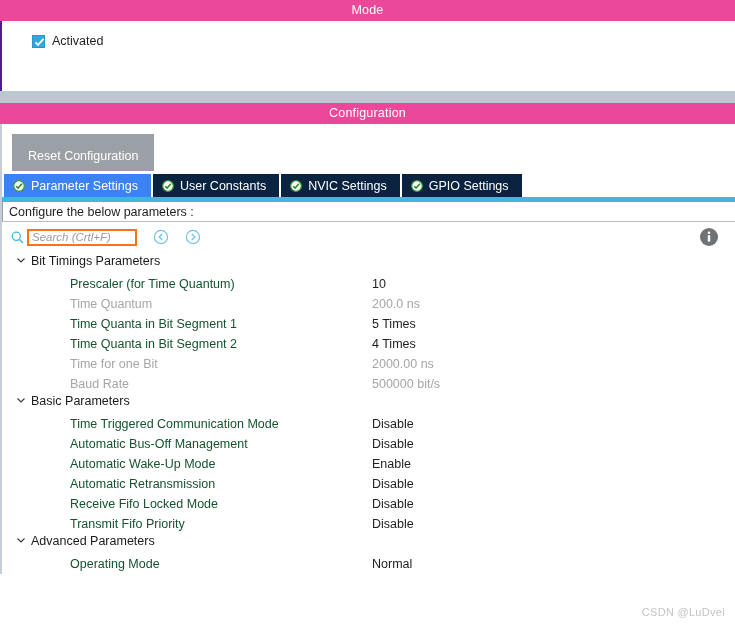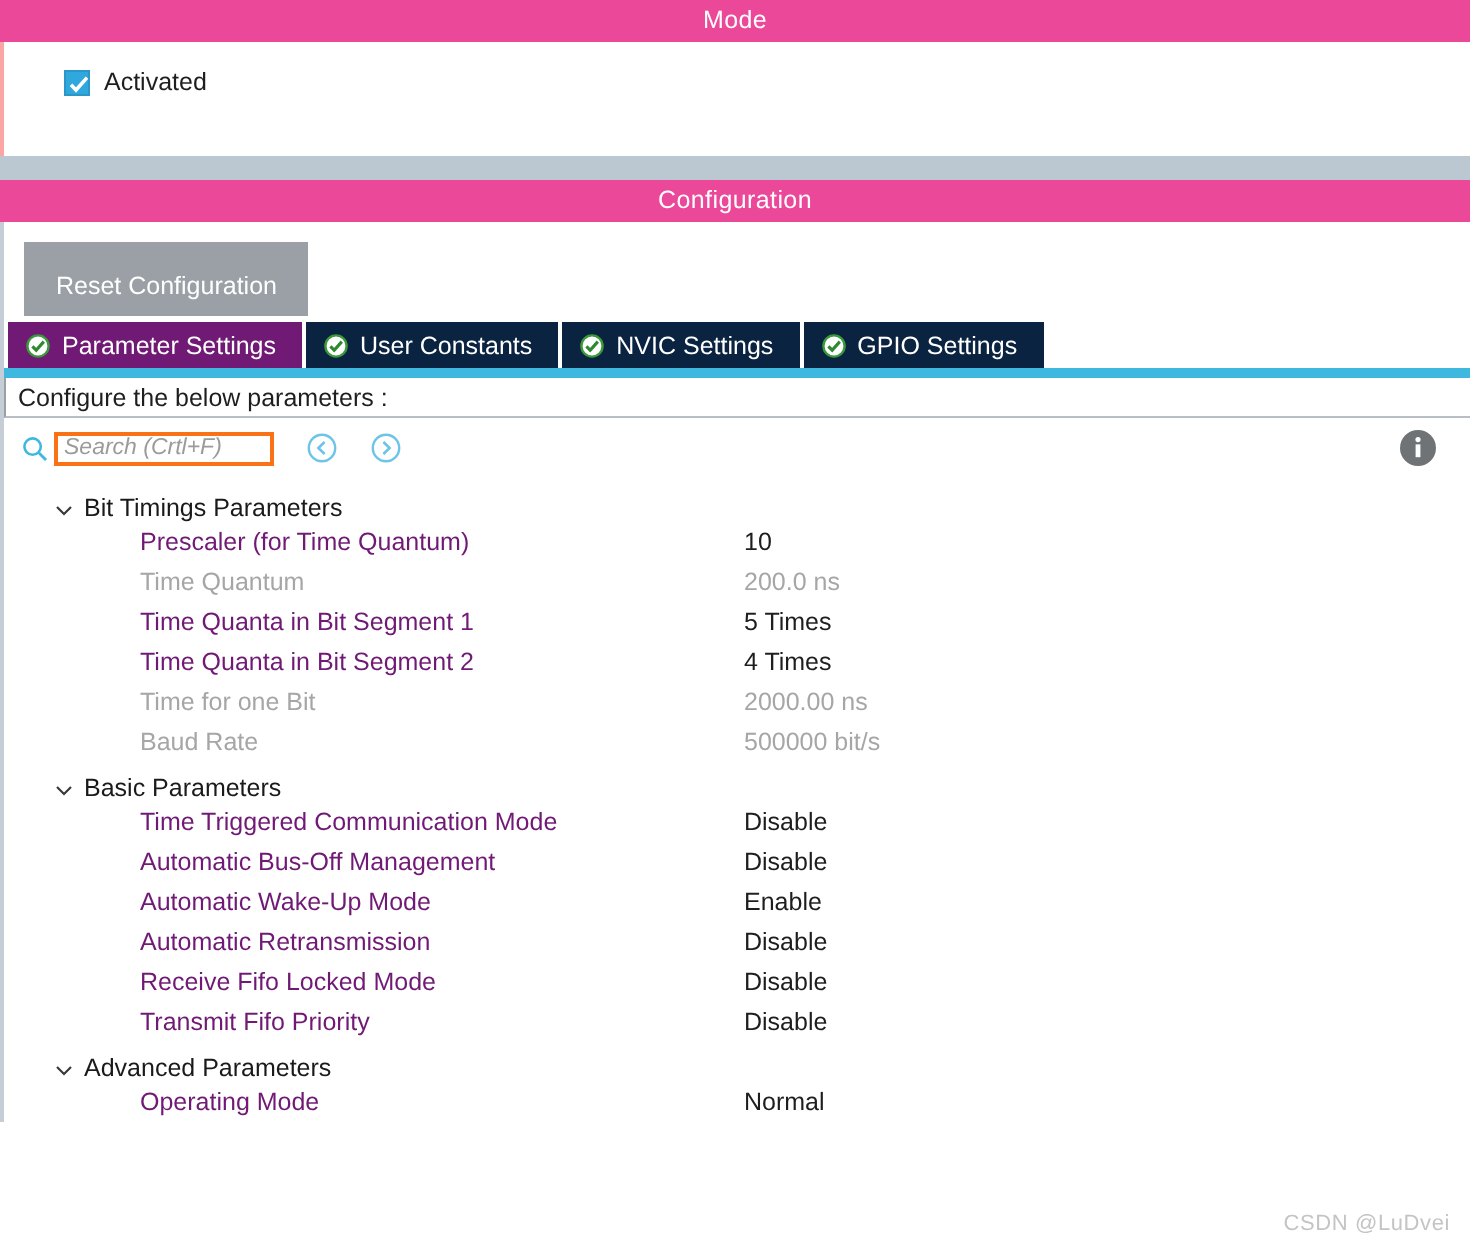--- a/index.html
+++ b/index.html
@@ -22,22 +22,22 @@
     background: #ec4899;
     color: #ffffff;
     height: 21px;
     line-height: 21px;
     text-align: center;
     font-size: 12.5px;
     letter-spacing: .2px;
   }
   .mode-body {
     background: #ffffff;
-    height: 57px;
-    border-left: 2px solid #fca5a5;
+    height: 70px;
+    border-left: 2px solid #4c1d95;
     box-sizing: border-box;
     padding: 13px 0 0 30px;
   }
   .checkrow {
     display: flex;
     align-items: center;
     gap: 7px;
   }
   .cbox {
     width: 13px;
@@ -93,21 +93,21 @@
     height: 23px;
     padding: 0 13px 0 9px;
     box-sizing: border-box;
     font-size: 12.5px;
     color: #ffffff;
     background: #0a2340;
     margin-right: 2px;
     cursor: pointer;
     white-space: nowrap;
   }
-  .tab.active { background: #701a75; }
+  .tab.active { background: #3b82f6; }
   .tab .tick { flex: 0 0 auto; display: block; }
   .tabs-underline {
     height: 5px;
     background: #3fb8e0;
   }
 
   
   .configure-bar {
     height: 20px;
     border-bottom: 1px solid #b9bec4;
@@ -152,23 +152,23 @@
     right: 16px;
     top: 5px;
     cursor: pointer;
     display: block;
   }
 
   
   .tree { padding-top: 2px; }
   .group-row {
     display: flex;
-    align-items: flex-end;
+    align-items: flex-start;
     height: 20px;
-    padding-left: 24px;
+    padding-left: 13px;
     cursor: pointer;
   }
   .group-row .chev {
     width: 12px;
     flex: 0 0 auto;
     display: block;
     margin-right: 4px;
   }
   .group-row .gname {
     font-size: 12.5px;
@@ -176,21 +176,21 @@
   }
   .param-row {
     display: flex;
     height: 20px;
     align-items: center;
     padding-left: 68px;
     cursor: default;
   }
   .param-row .pname {
     font-size: 12.5px;
-    color: #701a75;
+    color: #14532d;
     width: 302px;
     flex: 0 0 auto;
     white-space: nowrap;
   }
   .param-row .pval {
     font-size: 12.5px;
     color: #1e1e1e;
     white-space: nowrap;
   }
   .param-row.readonly .pname,

